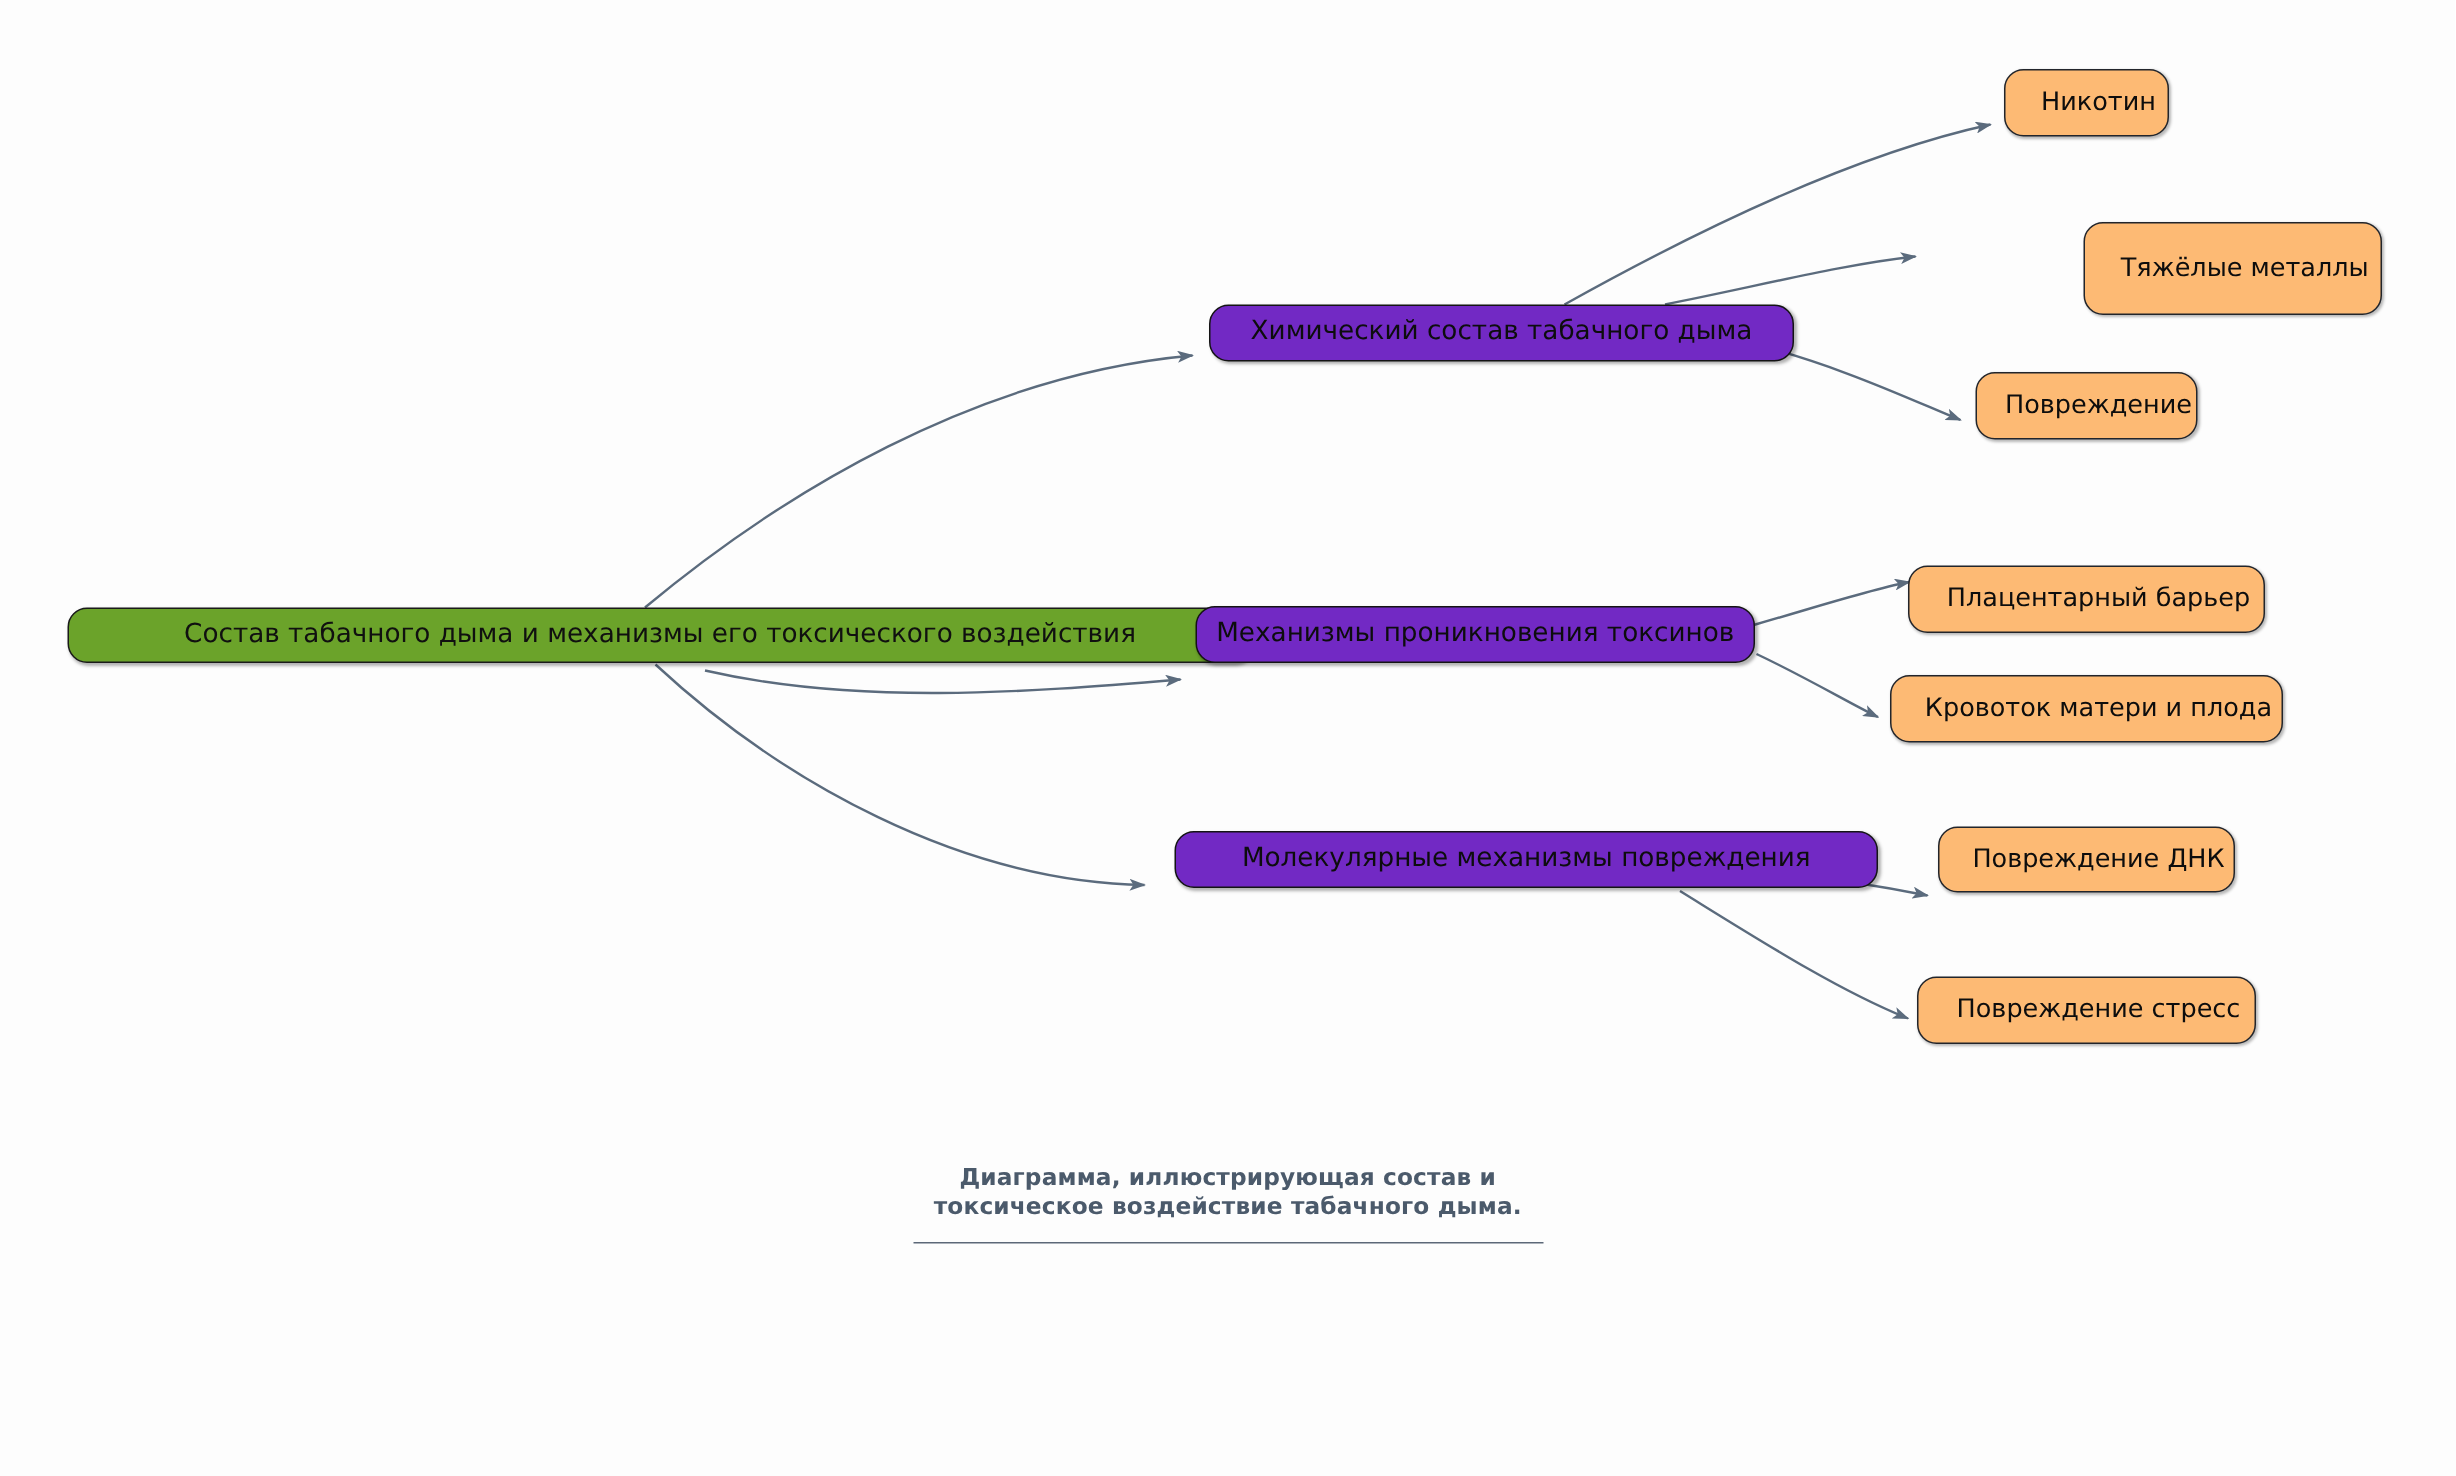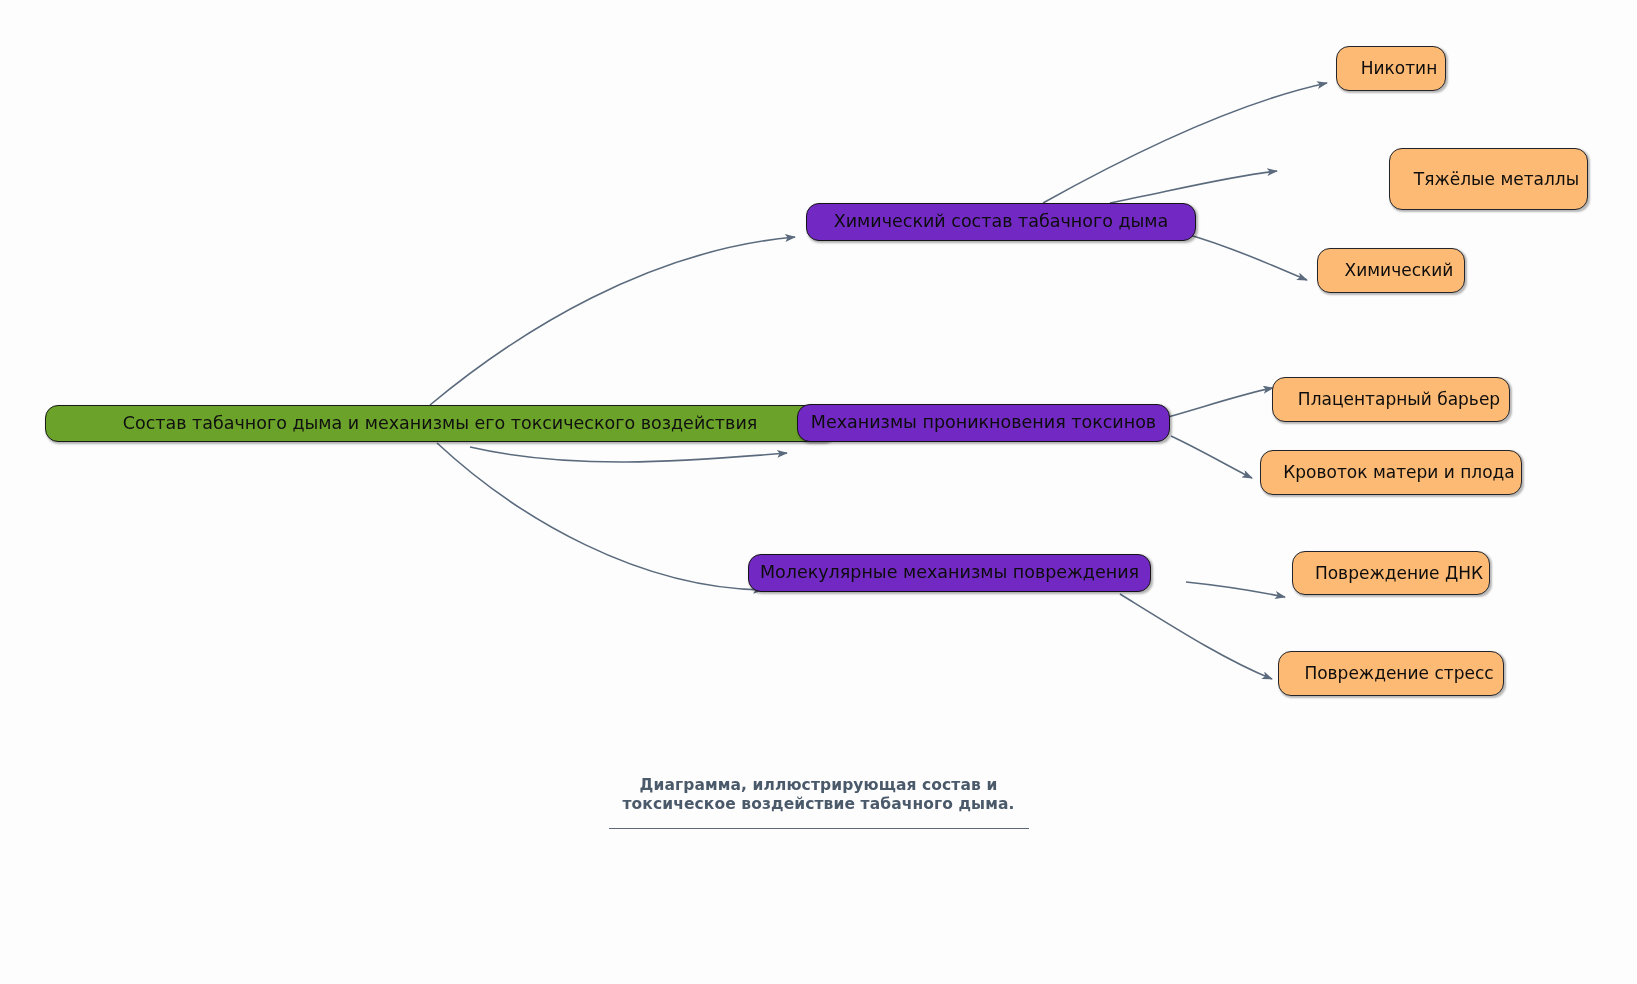--- a/index.html
+++ b/index.html
@@ -120,29 +120,29 @@
   </svg>
 
   <div class="node node-root" style="left:45px; top:405px; width:790px; height:37px;">Состав табачного дыма и механизмы его токсического воздействия</div>
 
   <div class="node node-branch" style="left:806px; top:203px; width:390px; height:38px;">Химический состав табачного дыма</div>
 
   <div class="node node-leaf" style="left:1336px; top:46px; width:110px; height:45px;">Никотин</div>
 
   <div class="node node-leaf" style="left:1353px; top:148px; width:199px; height:62px;margin-left:36px;">Тяжёлые металлы</div>
 
-  <div class="node node-leaf" style="left:1317px; top:248px; width:148px; height:45px;">Химический</div>
+  <div class="node node-leaf" style="left:1317px; top:248px; width:148px; height:45px;">Повреждение</div>
 
   <div class="node node-branch" style="left:797px; top:404px; width:373px; height:38px;">Механизмы проникновения токсинов</div>
 
   <div class="node node-leaf" style="left:1272px; top:349px; width:238px; height:45px;margin-top:28px;">Плацентарный барьер</div>
 
   <div class="node node-leaf" style="left:1260px; top:450px; width:262px; height:45px;">Кровоток матери и плода</div>
 
-  <div class="node node-branch" style="left:748px; top:554px; width:403px; height:38px;">Молекулярные механизмы повреждения</div>
+  <div class="node node-branch" style="left:783px; top:554px; width:469px; height:38px;">Молекулярные механизмы повреждения</div>
 
   <div class="node node-leaf" style="left:1292px; top:551px; width:198px; height:44px;">Повреждение ДНК</div>
 
   <div class="node node-leaf" style="left:1278px; top:651px; width:226px; height:45px;">Повреждение стресс</div>
 
   <div id="footer">
     <div class="caption-line">Диаграмма, иллюстрирующая состав и</div>
     <div class="caption-line">токсическое воздействие табачного дыма.</div>
     <div id="caption-rule"></div>
   </div>

